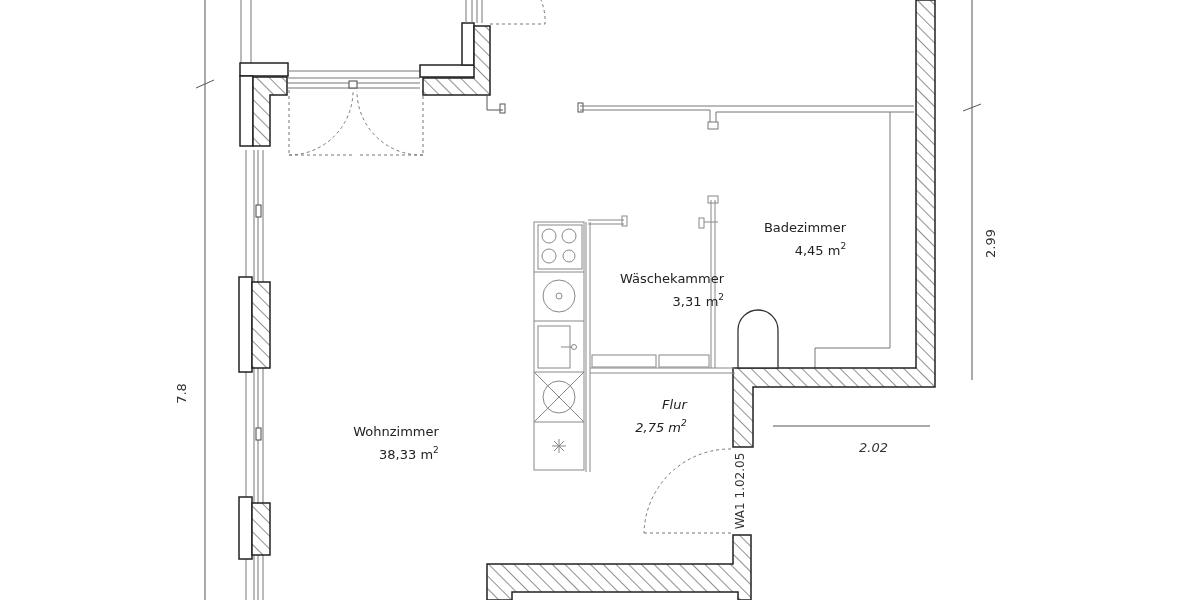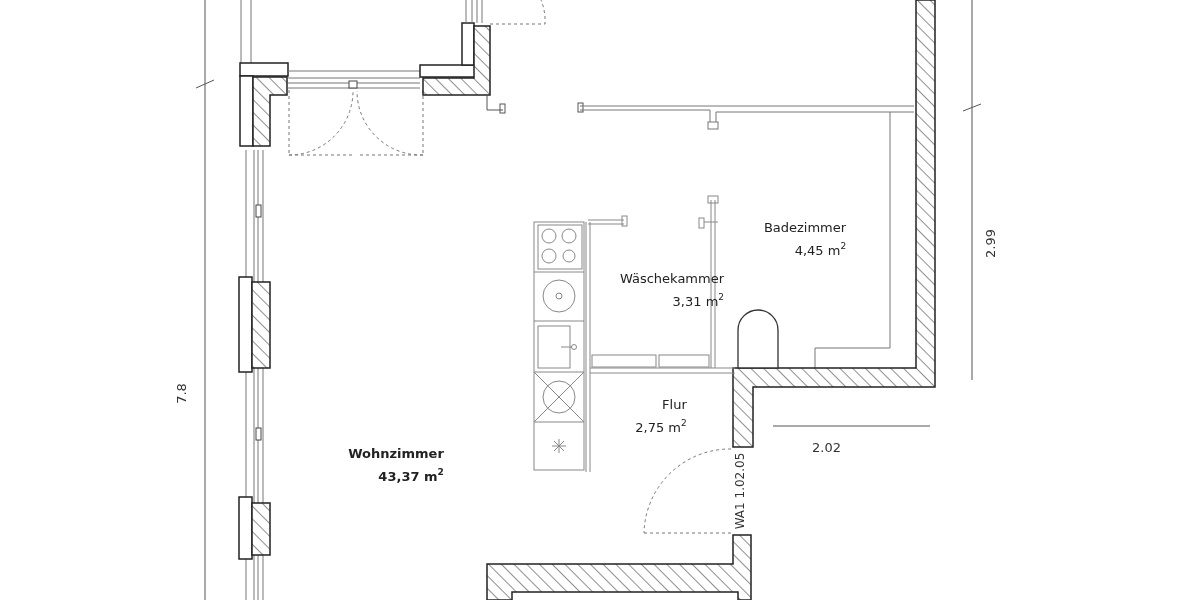--- a/index.html
+++ b/index.html
@@ -171,33 +171,33 @@
   <g stroke="#777" stroke-dasharray="3,3" fill="none">
     <path d="M731 449 A86 86 0 0 0 644 533"></path>
     <line x1="644" y1="533" x2="731" y2="533"></line>
   </g>
 
   <g>
     <path d="M733 535 L751 535 L751 600 L738 600 L738 592 L512 592 L512 600 L487 600 L487 564 L733 564 Z" fill="url(#hatch)" stroke="#222" stroke-width="1.5"></path>
   </g>
 </svg>
 
-<div class="lbl" style="left:396px; top:445px;font-weight:bold;">
+<div class="lbl" style="left:396px; top:423px;">
   <div>Wohnzimmer</div>
-  <div class="area"><span>43,37 m</span><sup>2</sup></div>
+  <div class="area"><span>38,33 m</span><sup>2</sup></div>
 </div>
 <div class="lbl" style="left:648px; top:270px;margin-left:24px;">
   <div>Wäschekammer</div>
   <div class="area"><span>3,31 m</span><sup>2</sup></div>
 </div>
 <div class="lbl" style="left:805px; top:219px;">
   <div>Badezimmer</div>
   <div class="area"><span>4,45 m</span><sup>2</sup></div>
 </div>
-<div class="lbl" style="left:661px; top:396px;">
+<div class="lbl" style="left:661px; top:396px;font-style:italic;">
   <div>Flur</div>
   <div class="area"><span>2,75 m</span><sup>2</sup></div>
 </div>
 
 <div class="dim vert" style="left:171px; top:386px;">7.8</div>
 <div class="dim vert" style="left:976px; top:236px;">2.99</div>
-<div class="dim" style="left:812px; top:440px;">2.02</div>
+<div class="dim" style="left:859px; top:440px;font-style:italic;">2.02</div>
 <div class="dim vert" style="left:702px; top:484px; font-size:12px;">WA1 1.02.05</div>
 
 </body></html>

